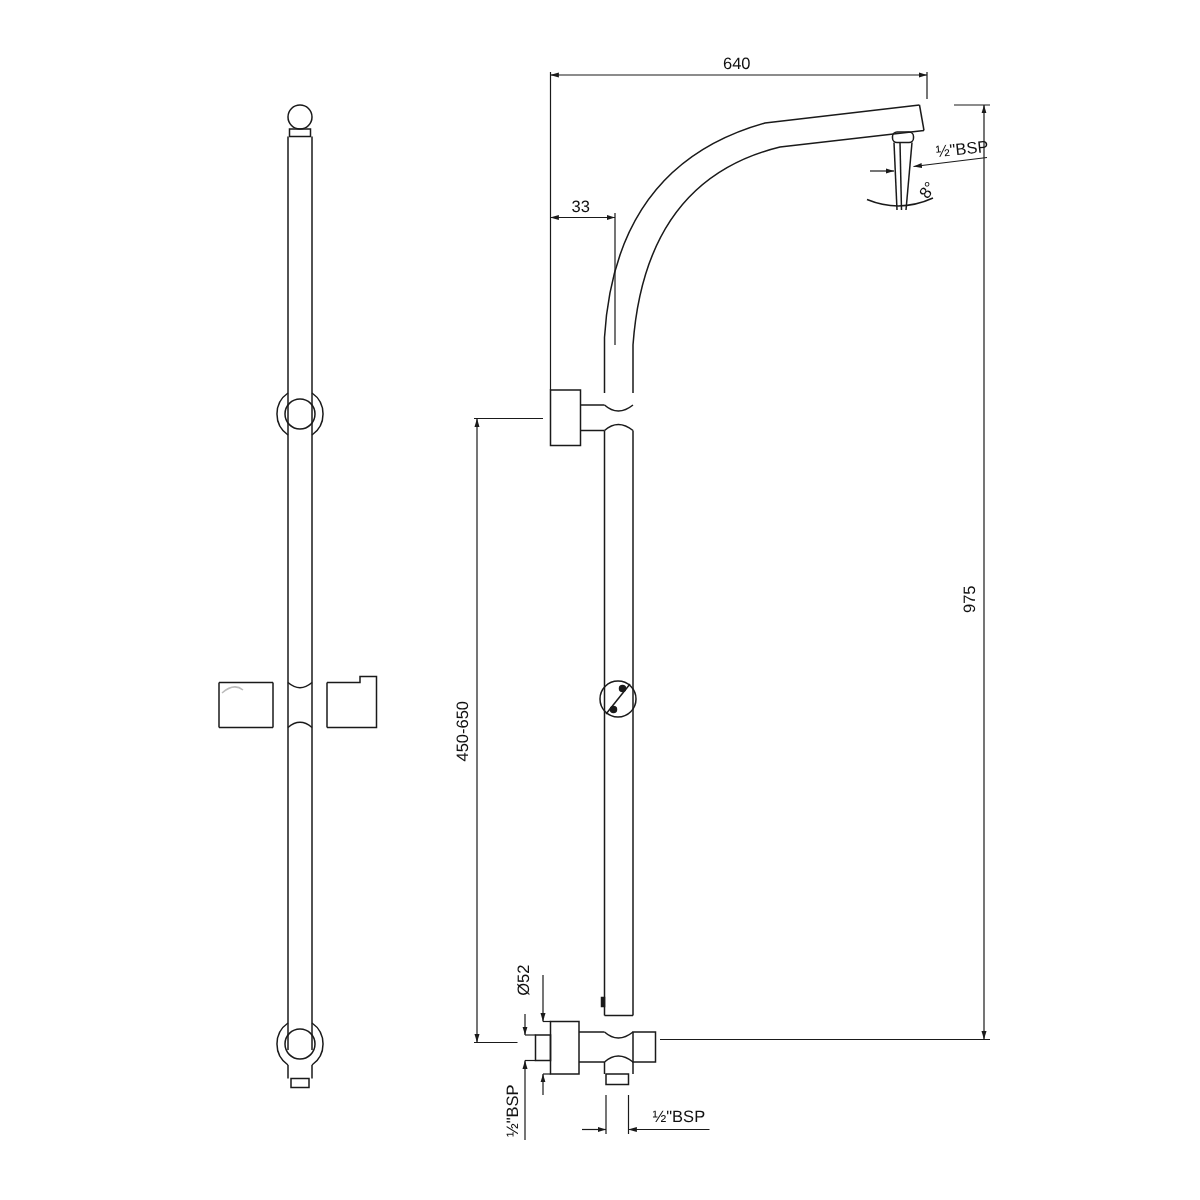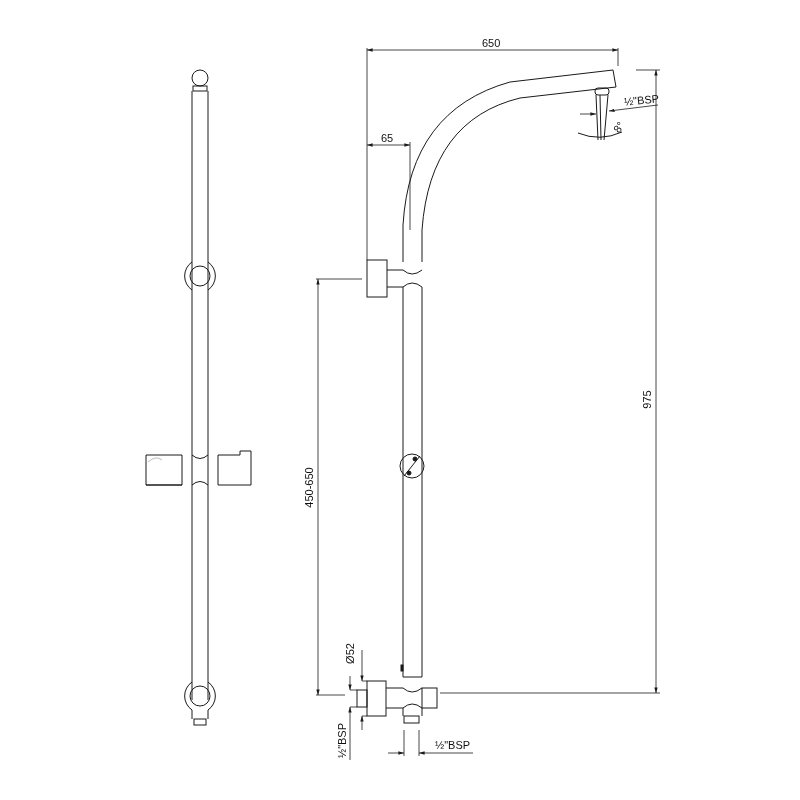--- a/index.html
+++ b/index.html
@@ -132,21 +132,21 @@
       <line x1="419" y1="730" x2="419" y2="756"></line>
       <line x1="388" y1="753" x2="404" y2="753" marker-end="url(#arr)"></line>
       <line x1="419" y1="753" x2="473" y2="753" marker-start="url(#arr)"></line>
 
       <line x1="580" y1="114" x2="596" y2="114" marker-end="url(#arr)"></line>
       <line x1="609" y1="111" x2="658" y2="105" marker-start="url(#arr)"></line>
     </g>
   </g>
 </svg>
 
-<div class="lbl" style="left:482px; top:38px;">650</div>
-<div class="lbl" style="left:381px; top:133px;">65</div>
+<div class="lbl" style="left:482px; top:38px;">640</div>
+<div class="lbl" style="left:381px; top:133px;">33</div>
 <div class="lbl" style="left:624px; top:95px; transform:rotate(-6deg);">½"BSP</div>
 <div class="lbl" style="left:614px; top:122px; transform:rotate(-55deg);">8°</div>
 <div class="lbl vert" style="left:638px; top:394px;">975</div>
 <div class="lbl vert" style="left:289px; top:482px;">450-650</div>
 <div class="lbl vert" style="left:340px; top:648px;">Ø52</div>
 <div class="lbl vert" style="left:325px; top:735px;">½"BSP</div>
 <div class="lbl" style="left:435px; top:740px;">½"BSP</div>
 
 </body></html>

